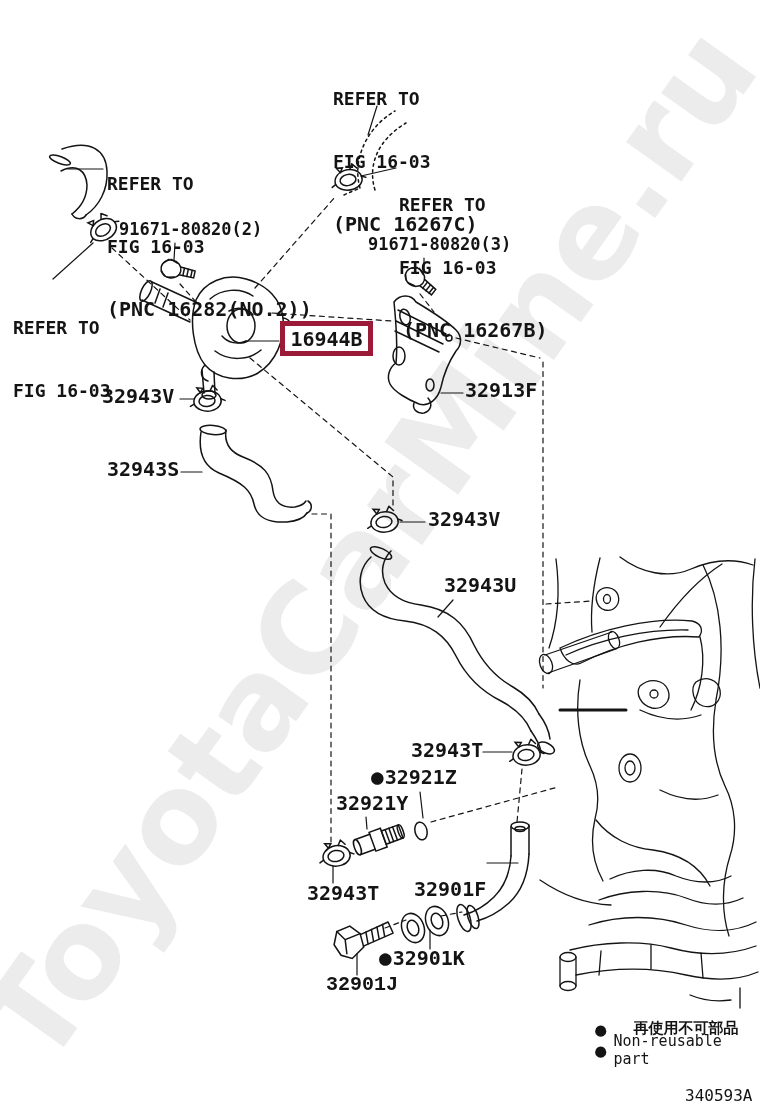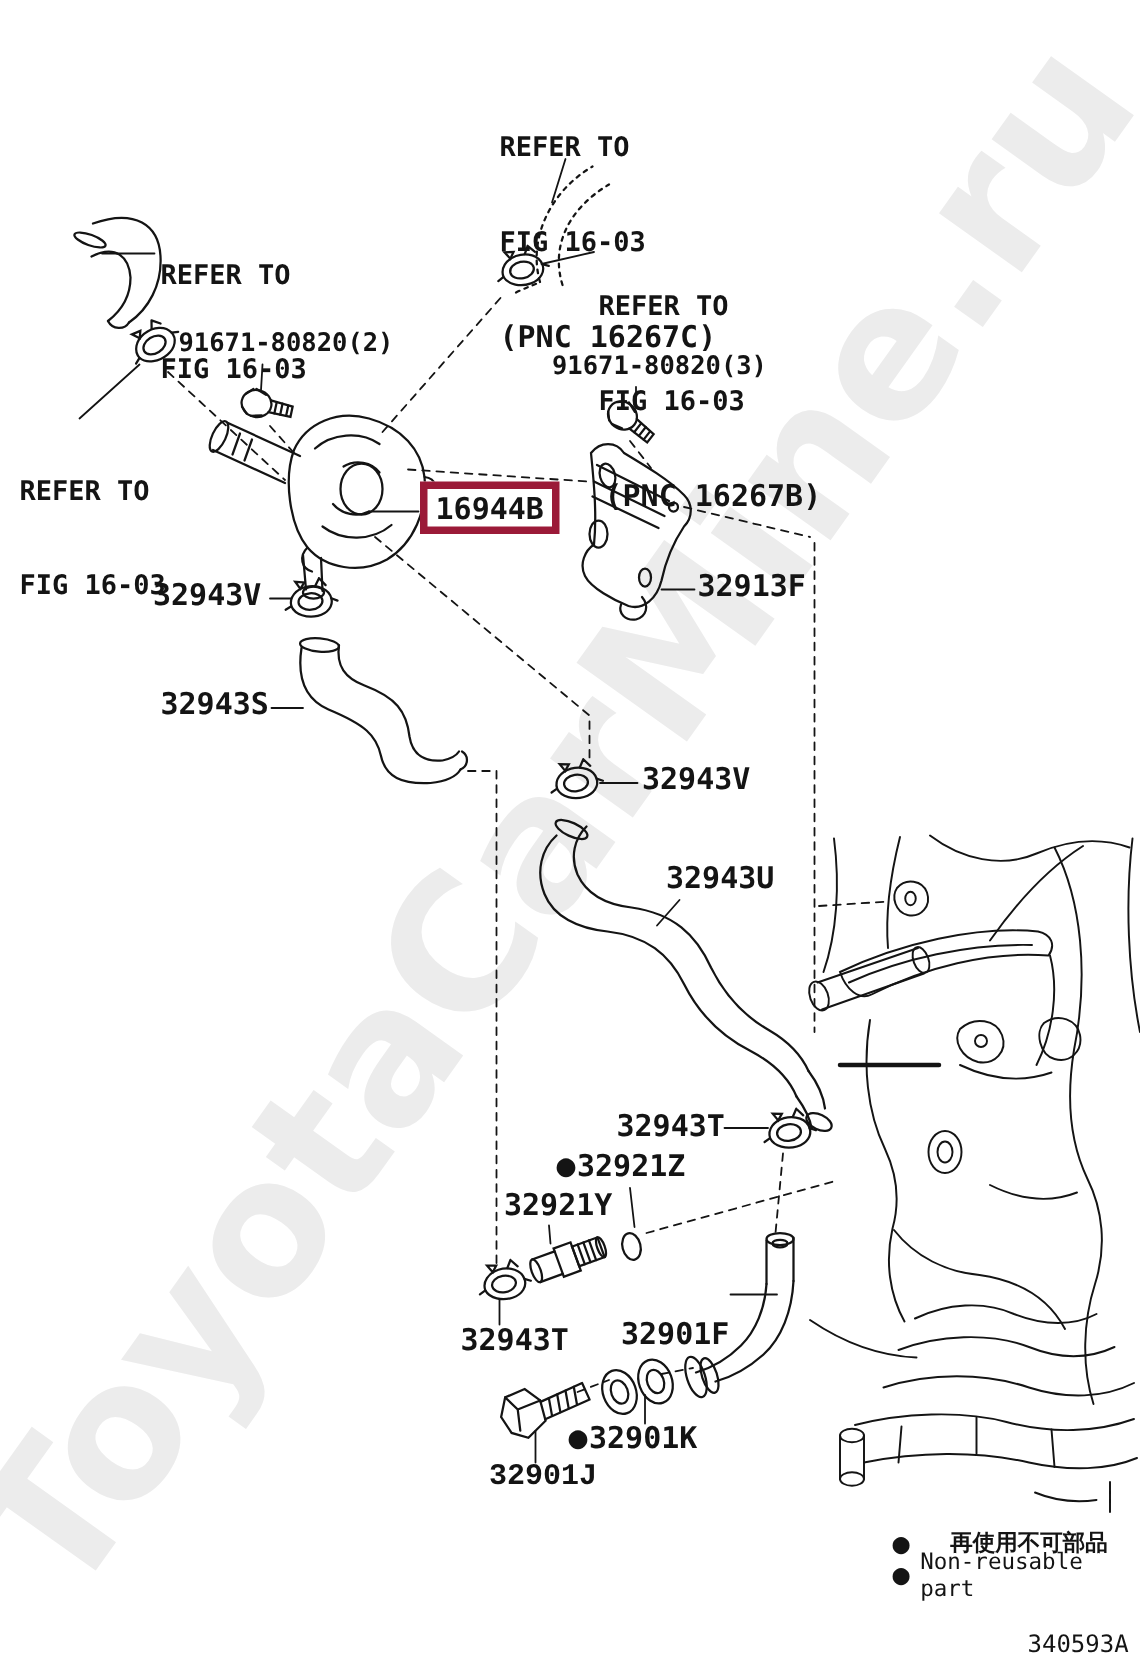--- a/index.html
+++ b/index.html
@@ -253,20 +253,21 @@
 </svg>
 
 <div class="note" style="left:333px;top:46px;">
   <span class="l1">REFER TO</span>
   <span class="l2">FIG 16-03</span>
   <span class="pnc">(PNC 16267C)</span>
 </div>
 <div class="note" style="left:107px;top:131px;">
   <span class="l1">REFER TO</span>
   <span class="l2">FIG 16-03</span>
+  <span class="pnc">(PNC 16282(NO.2))</span>
 </div>
 <div class="note" style="left:399px;top:152px;">
   <span class="l1">REFER TO</span>
   <span class="l2">FIG 16-03</span>
   <span class="pnc" style="margin-left:4px;">(PNC 16267B)</span>
 </div>
 <div class="note n16282a" style="left:3px;top:275px;">
   <span class="l1">REFER TO</span>
   <span class="l2">FIG 16-03</span>
 </div>

